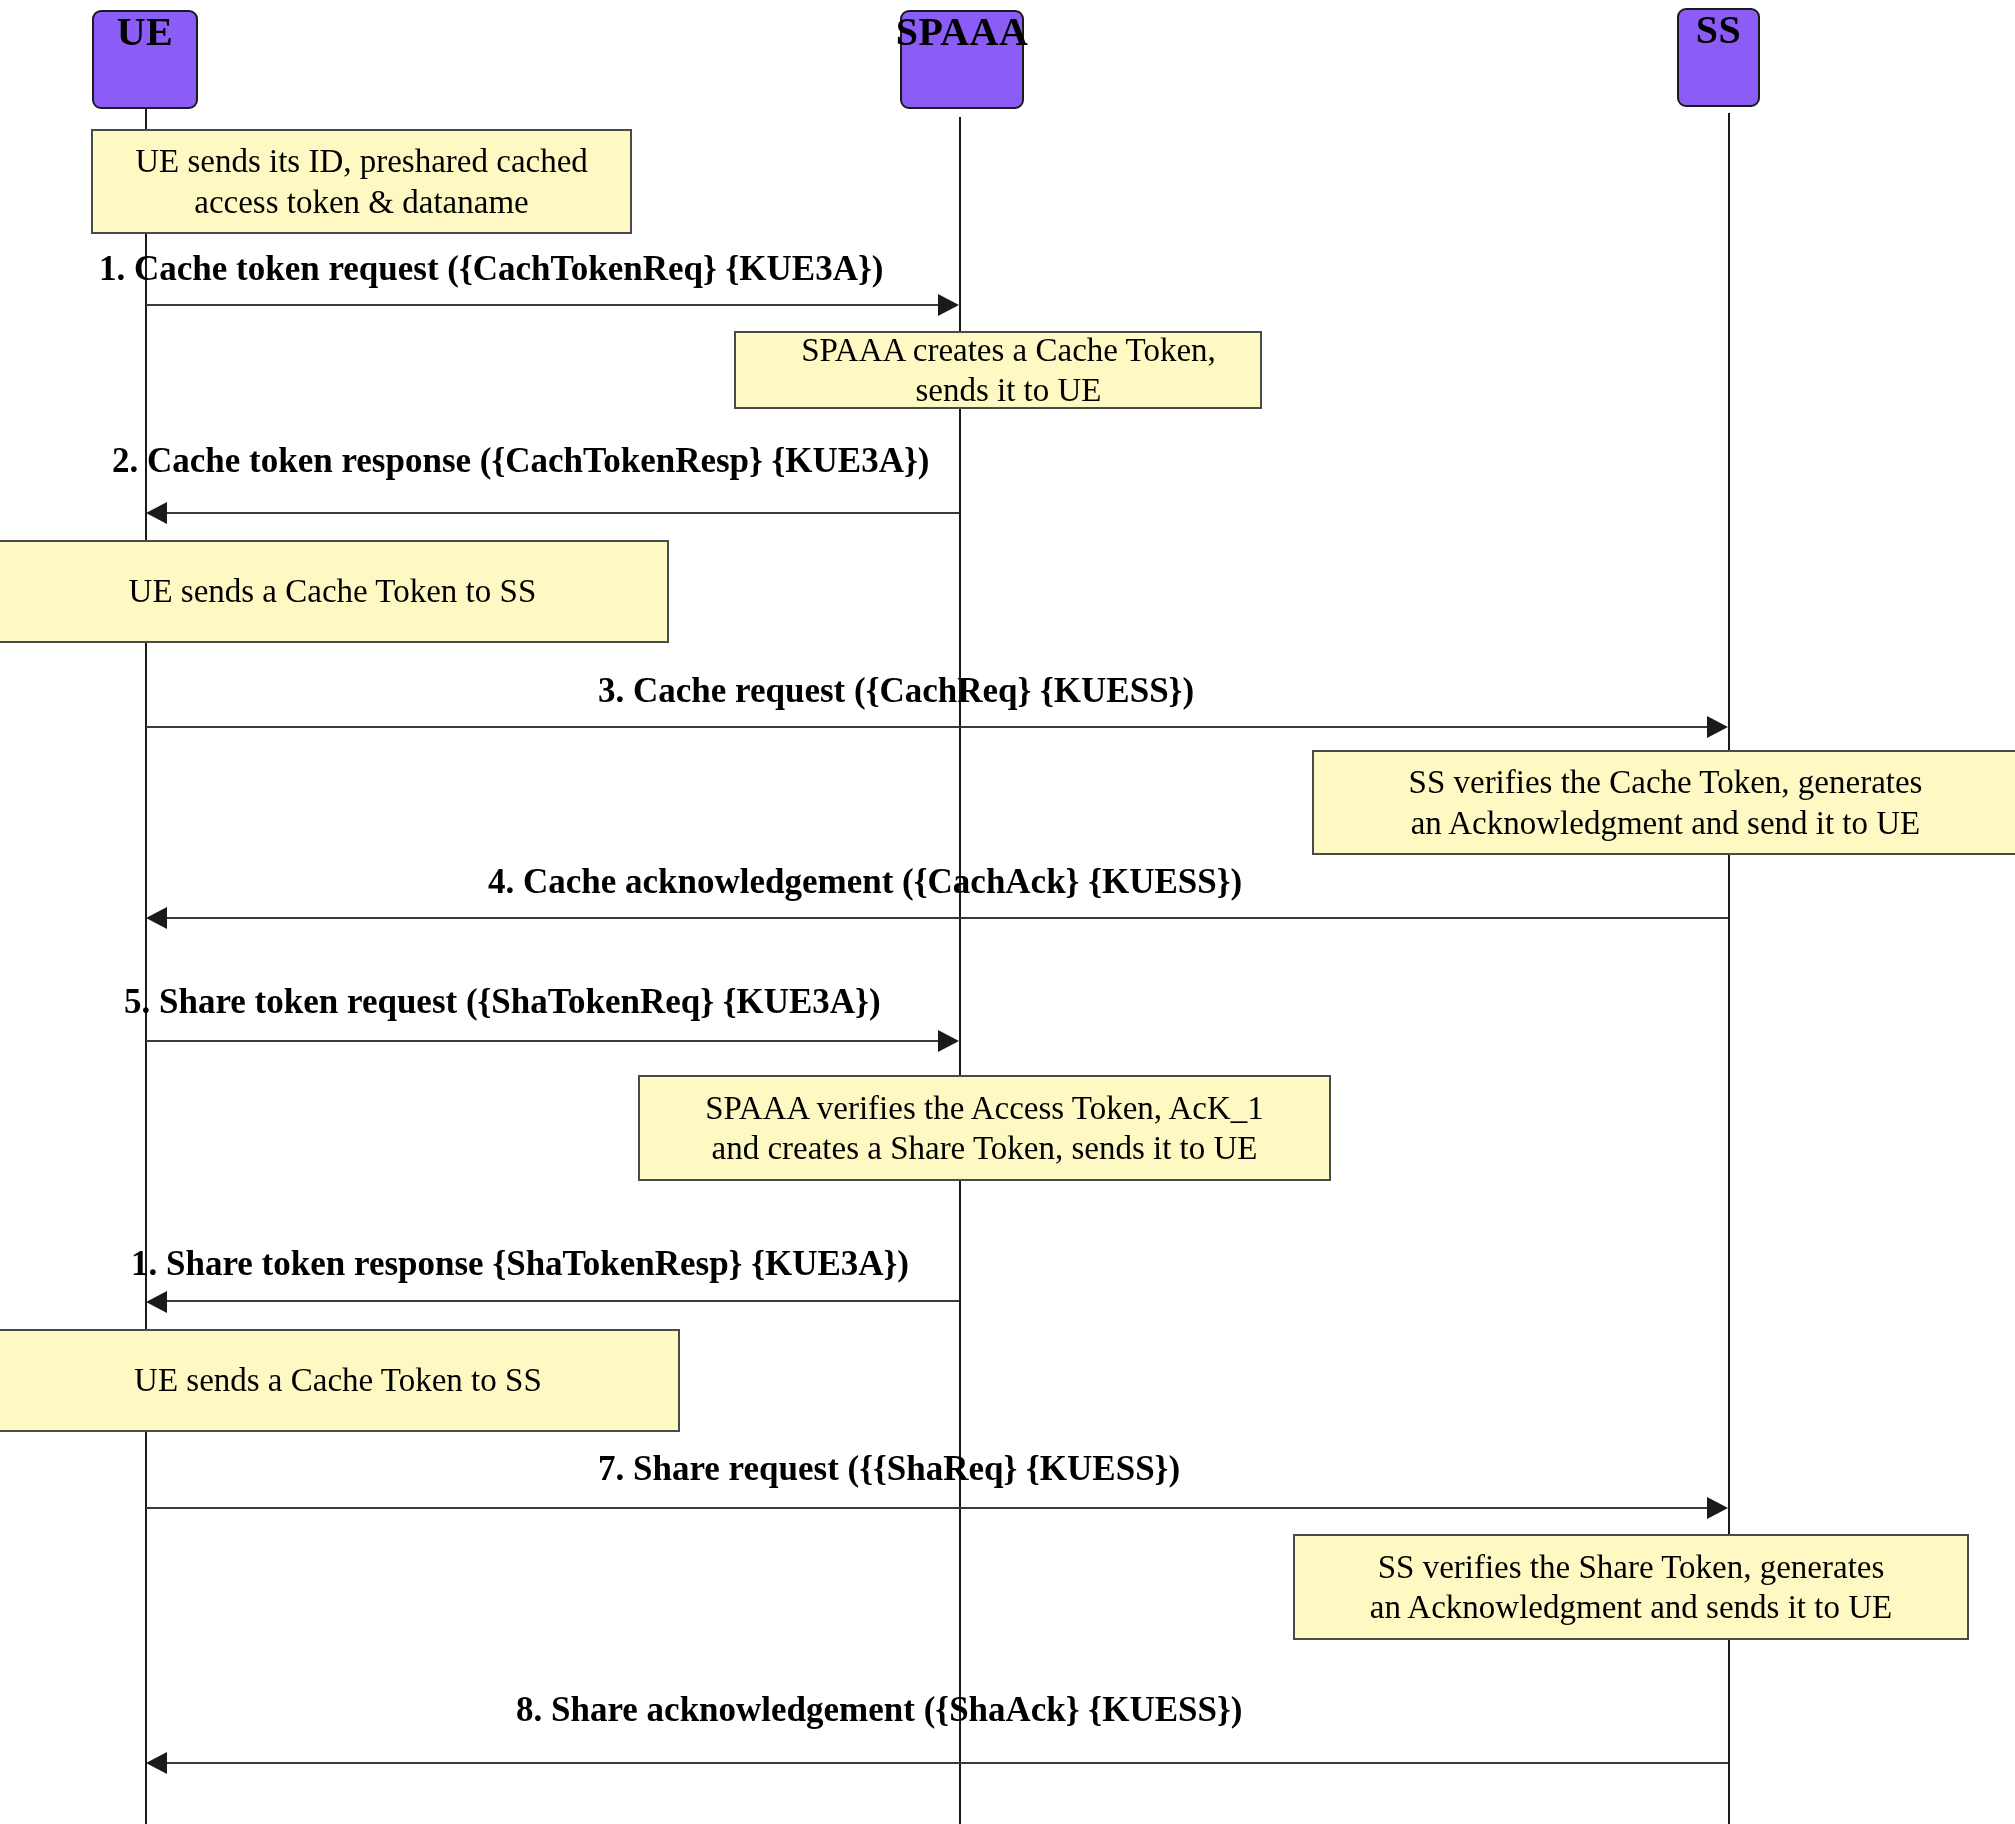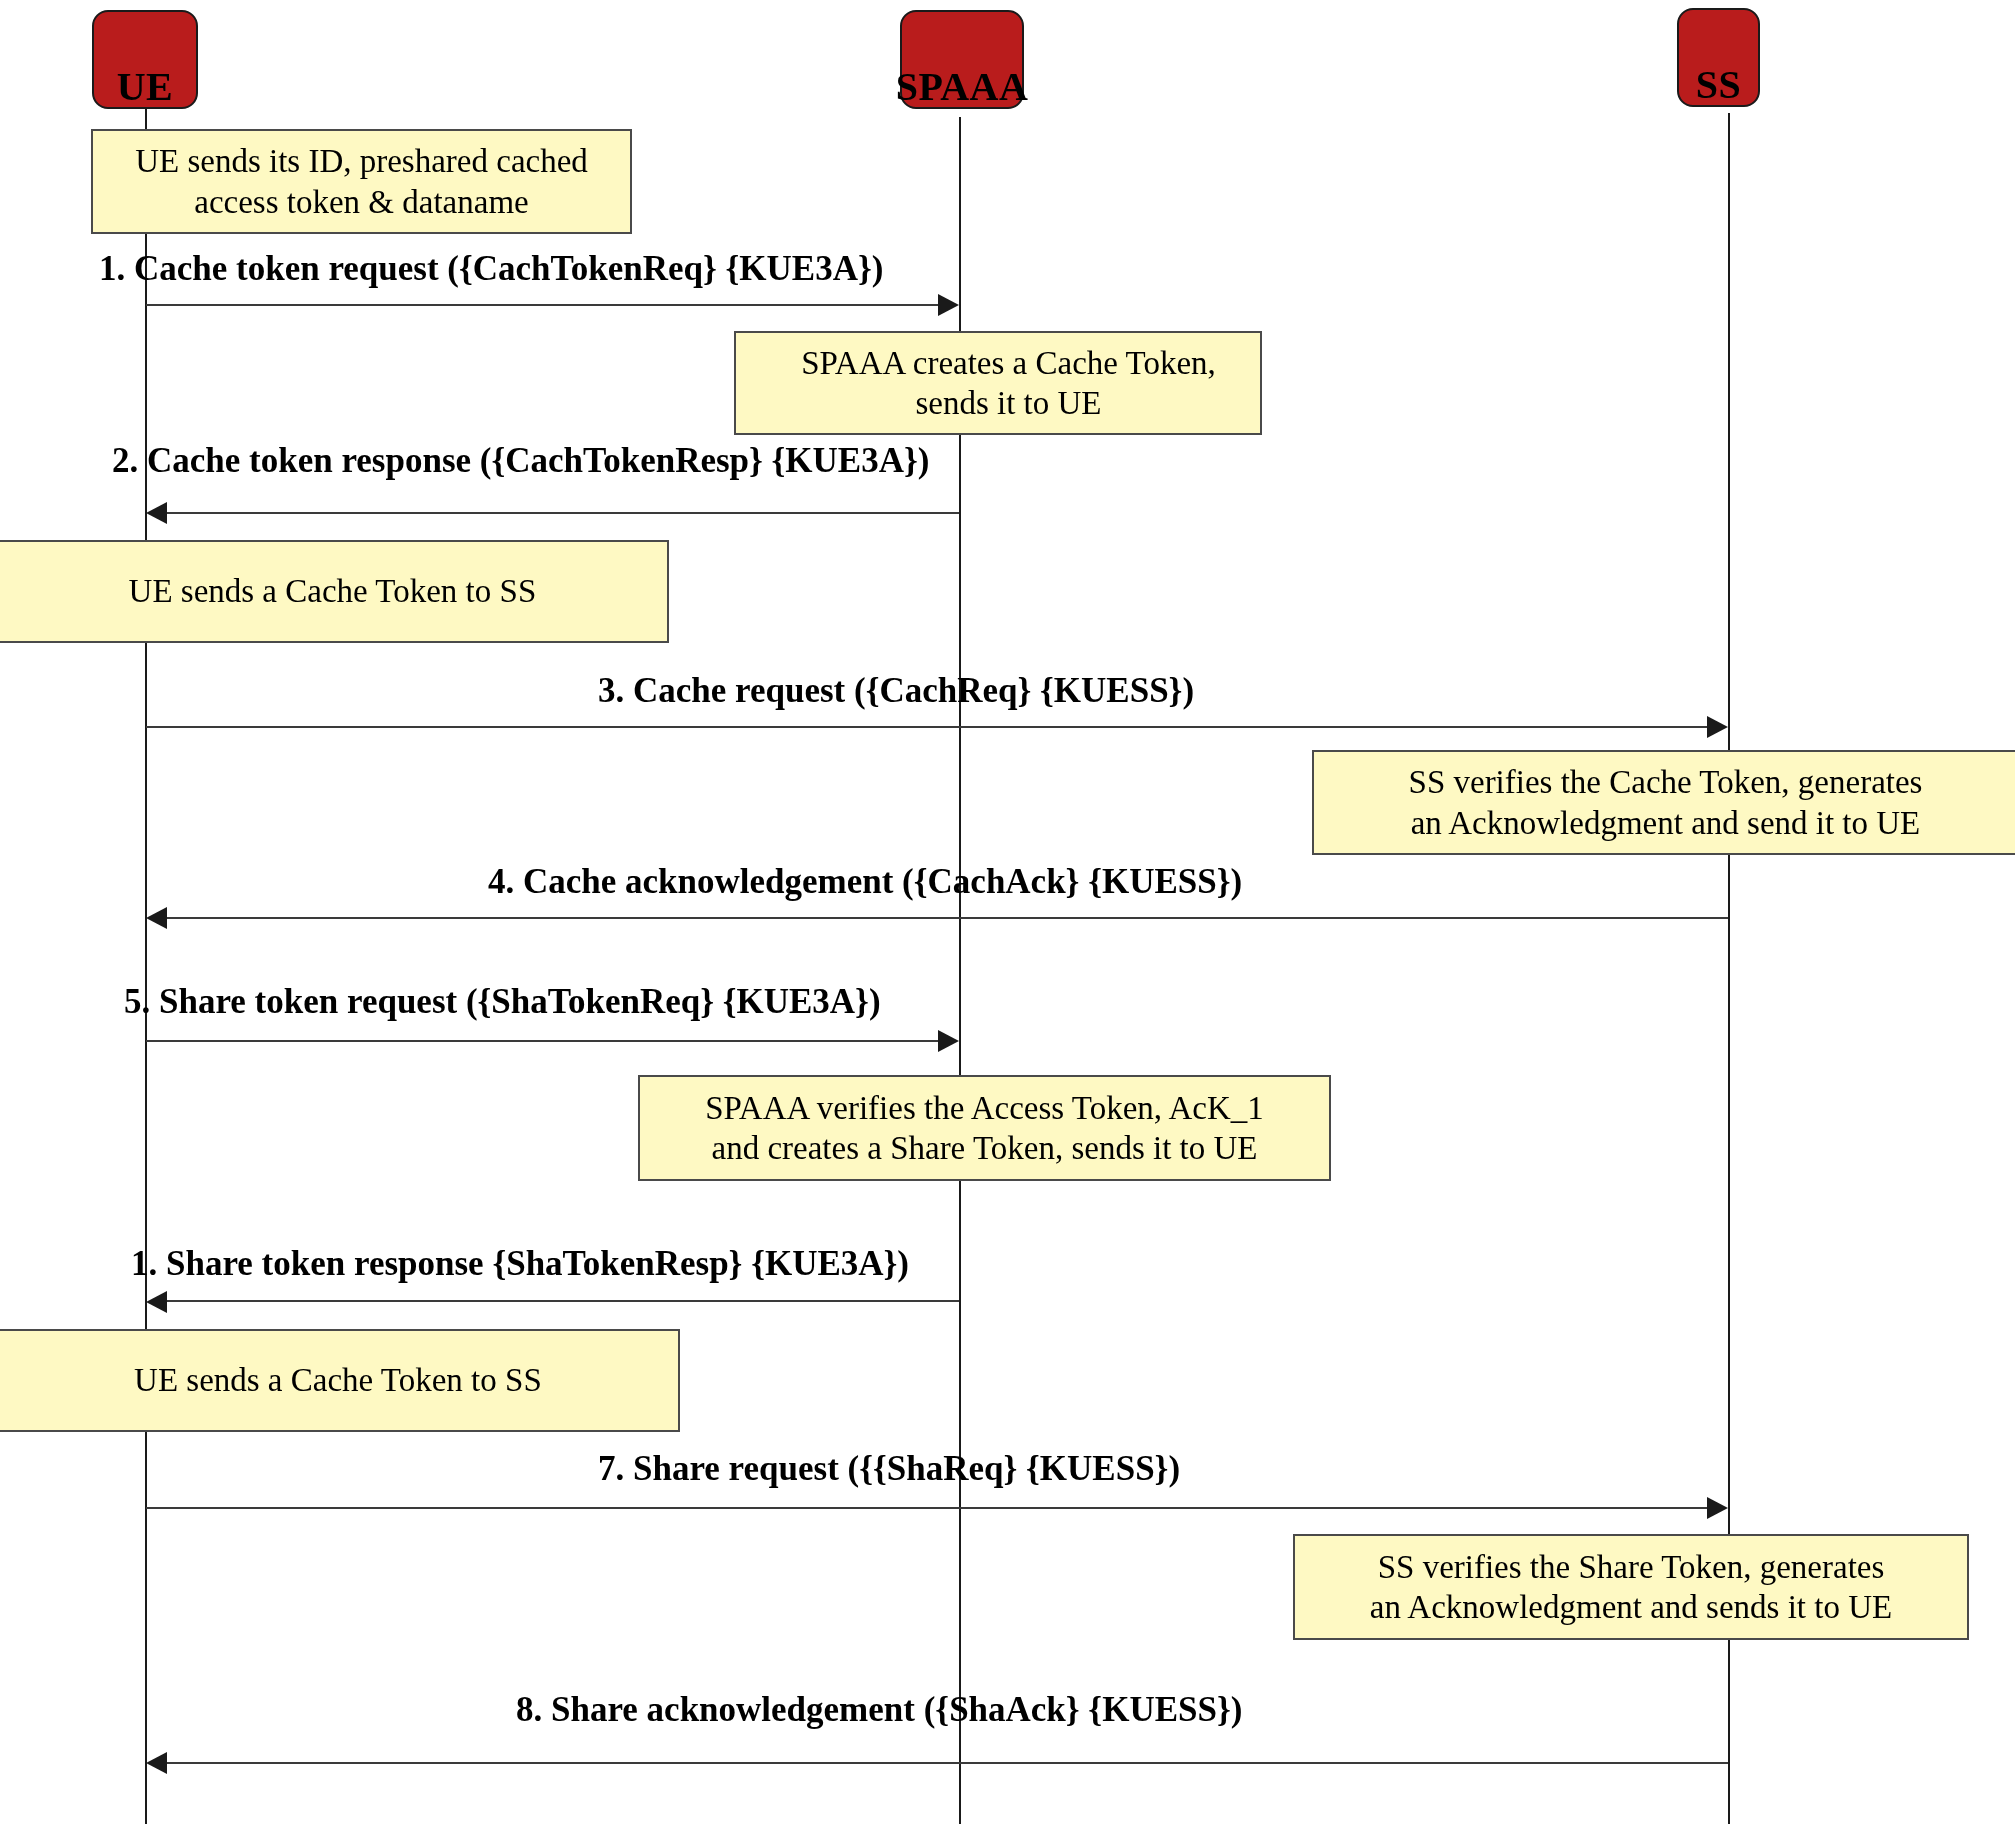--- a/index.html
+++ b/index.html
@@ -16,25 +16,25 @@
     width: 2015px;
     height: 1825px;
     background: #ffffff;
     overflow: hidden;
   }
 
   
   .actor-box {
     position: absolute;
     border: 2.1px solid #1a1a1a;
-    border-radius: 16px;
-    background: #b91c1c;
+    border-radius: 9px;
+    background: #8b5cf6;
     box-sizing: border-box;
     display: flex;
-    align-items: flex-end;
+    align-items: flex-start;
     justify-content: center;
   }
   .actor-label {
     font-weight: bold;
     font-size: 40px;
     line-height: 1;
     letter-spacing: 0.4px;
     white-space: nowrap;
   }
 
@@ -128,21 +128,21 @@
 
   <div class="note-box" style="left:91px; top:129px; width:541px; height:105px;">
     <div class="note-line">UE sends its ID, preshared cached</div>
     <div class="note-line">access token &amp; dataname</div>
   </div>
 
   <div class="msg-label" style="left:99px; top:250px;">1. Cache token  request ({CachTokenReq} {KUE3A})</div>
   <div class="msg-line" style="left:146px; top:304px; width:796px;"></div>
   <div class="arrow-head right" style="left:938px; top:294px;"></div>
 
-  <div class="note-box" style="left:734px; top:331px; width:528px; height:104px;padding-left:28px;">
+  <div class="note-box" style="left:734px; top:331px; width:528px; height:78px;padding-left:28px;">
     <div class="note-line">SPAAA creates a Cache Token,</div>
     <div class="note-line">sends it to UE</div>
   </div>
 
   <div class="msg-label" style="left:88px; top:442px;margin-left:24px;">2. Cache token response ({CachTokenResp} {KUE3A})</div>
   <div class="msg-line" style="left:167px; top:512px; width:792px;"></div>
   <div class="arrow-head left" style="left:146px; top:502px;"></div>
 
   <div class="note-box left-clipped" style="left:-2.1px; top:540px; width:671px; height:103px;">
     <div class="note-line">UE sends a Cache Token to SS</div>

